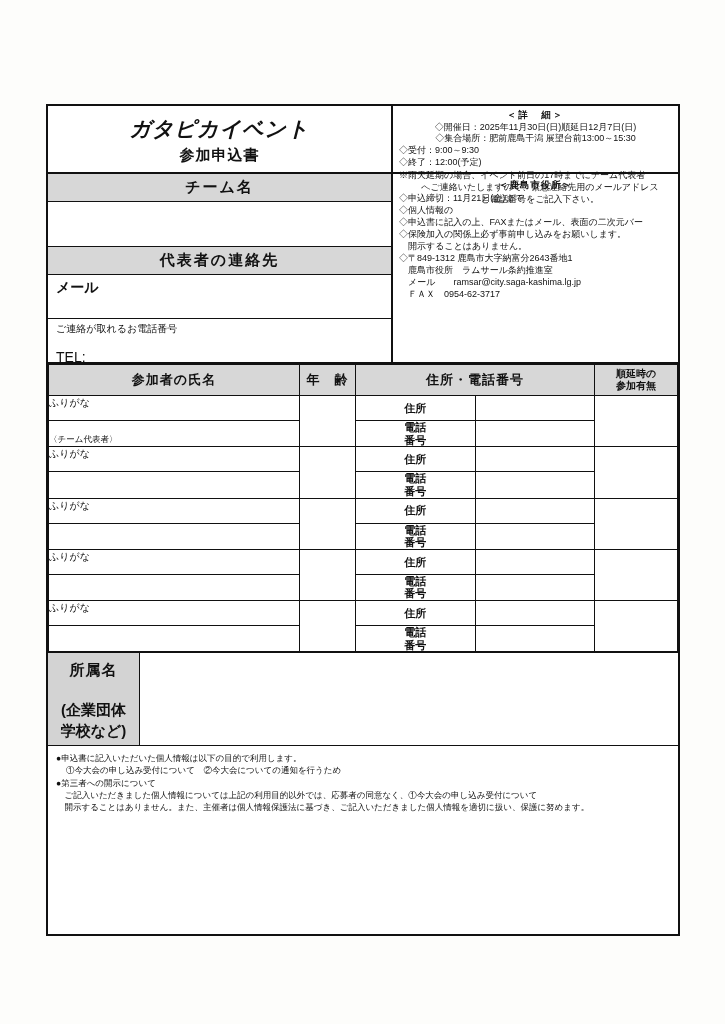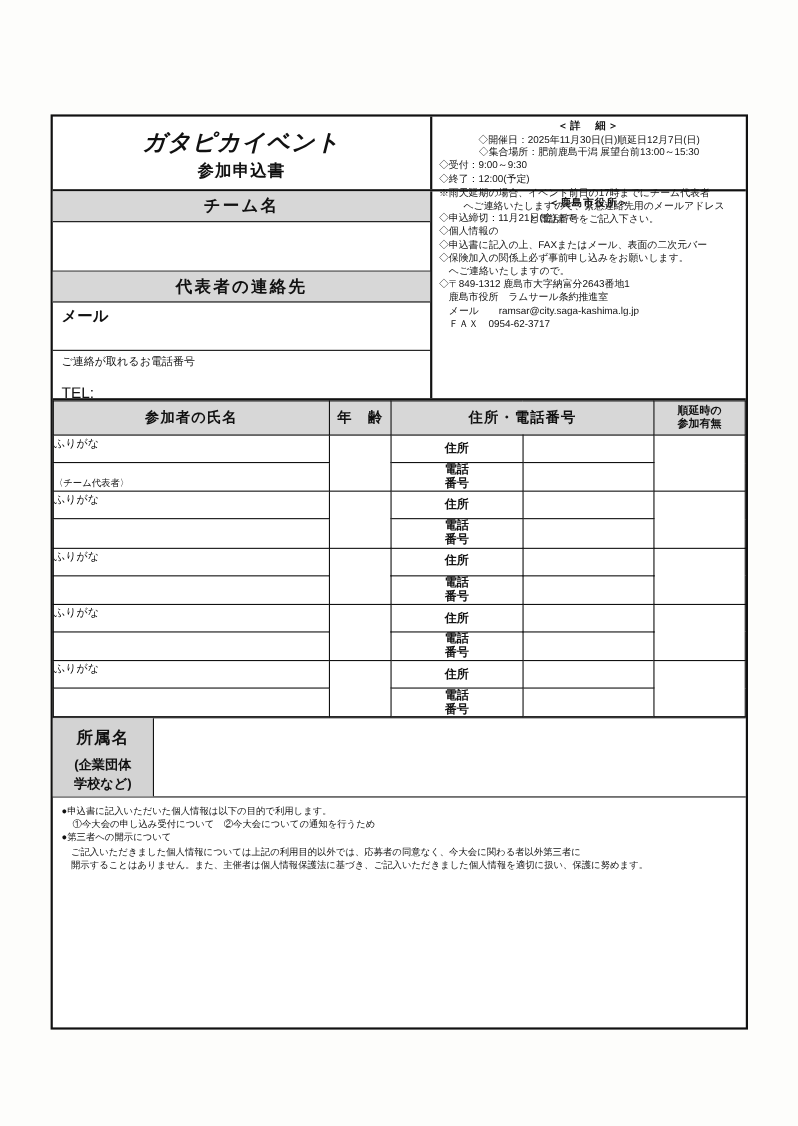--- a/index.html
+++ b/index.html
@@ -195,23 +195,23 @@
     background: #d3d3d3;
     text-align: center;
     padding: 8px 2px 4px 2px;
   }
   .foot-left .big {
     font-size: 15px;
     font-weight: bold;
     letter-spacing: 1px;
   }
   .foot-left .sm {
-    font-size: 12px;
-    font-weight: bold;
-    margin-top: 7px;
+    font-size: 15px;
+    font-weight: bold;
+    margin-top: 20px;
     line-height: 1.35;
   }
   .foot-right { flex: 1; }
   .priv {
     display: flex;
     border-top: 1.5px solid #111;
     min-height: 74px;
   }
   .priv-left {
     width: 92px;
@@ -275,21 +275,21 @@
           <div class="tel-note">ご連絡が取れるお電話番号</div>
           <div class="tel-label">TEL:</div>
         </div>
       </div>
       <div class="right-col">
         <div class="apply-title">＜鹿島市役所＞</div>
         <div>◇申込締切：11月21日(金)まで</div>
         <div>◇個人情報の</div>
         <div>◇申込書に記入の上、FAXまたはメール、表面の二次元バー</div>
         <div>◇保険加入の関係上必ず事前申し込みをお願いします。</div>
-        <div>　へご連絡いたしますので。</div>
+        <div>　開示することはありません。</div>
         <div>◇〒849-1312 鹿島市大字納富分2643番地1</div>
         <div>　鹿島市役所　ラムサール条約推進室</div>
         <div>　メール　　ramsar@city.saga-kashima.lg.jp</div>
         <div>　ＦＡＸ　0954-62-3717</div>
       </div>
     </div>
 
     <table class="tbl">
       <thead>
         <tr>
@@ -417,19 +417,19 @@
         </div>
       </div>
       <div class="foot-right"></div>
     </div>
 
     <div class="priv">
       <div class="priv-right">
         <div>●申込書に記入いただいた個人情報は以下の目的で利用します。</div>
         <div class="sub">①今大会の申し込み受付について　②今大会についての通知を行うため</div>
         <div>●第三者への開示について</div>
-        <div>　ご記入いただきました個人情報については上記の利用目的以外では、応募者の同意なく、今大会に関わる者以外第三者に</div>
+        <div>　ご記入いただきました個人情報については上記の利用目的以外では、応募者の同意なく、①今大会の申し込み受付について</div>
         <div>　開示することはありません。また、主催者は個人情報保護法に基づき、ご記入いただきました個人情報を適切に扱い、保護に努めます。</div>
       </div>
     </div>
 
   </div>
 </div>
 
 </body></html>

